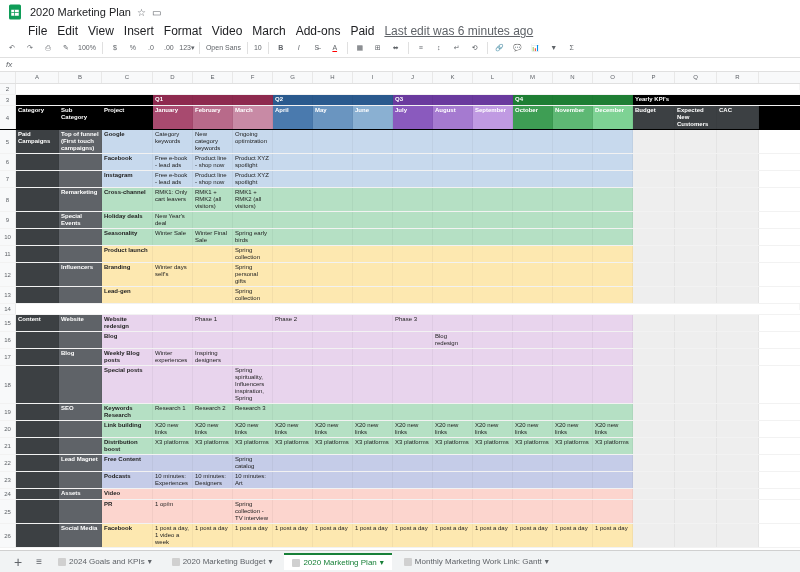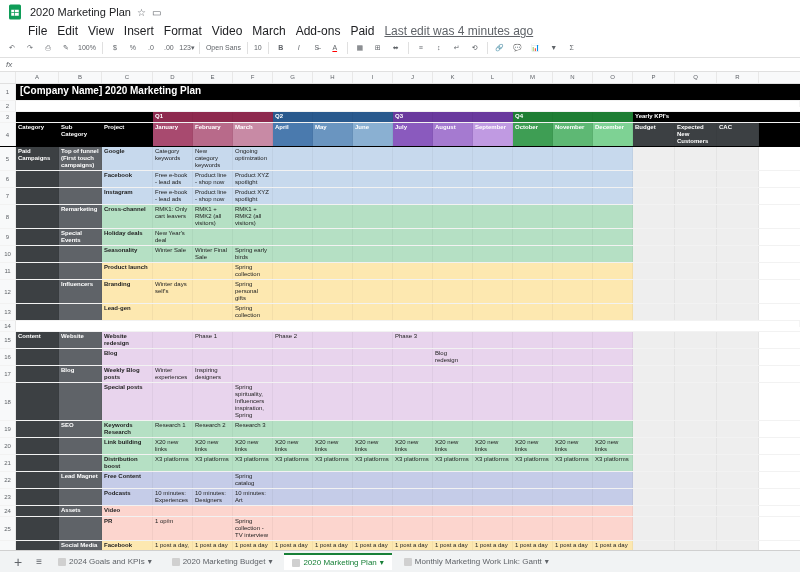--- a/index.html
+++ b/index.html
@@ -63,21 +63,21 @@
 <div class="menubar" id="menubar">
     <span>File</span>
     <span>Edit</span>
     <span>View</span>
     <span>Insert</span>
     <span>Format</span>
     <span>Video</span>
     <span>March</span>
     <span>Add-ons</span>
     <span>Paid</span>
-    <span class="lastedt">Last edit was 4 minutes ago</span>
+    <span class="lastedt">Last edit was 6 minutes ago</span>
   </div>
 
 <div class="toolbar">
   <span class="tbtn">↶</span>
   <span class="tbtn">↷</span>
   <span class="tbtn">⎙</span>
   <span class="tbtn">✎</span>
   <span class="zoom">100%</span>
   <span class="sep"></span>
   <span class="tbtn">$</span>
@@ -136,24 +136,20 @@
     <div class="cell c-m">M</div>
     <div class="cell c-m">N</div>
     <div class="cell c-m">O</div>
     <div class="cell c-y">P</div>
     <div class="cell c-y">Q</div>
     <div class="cell c-y">R</div>
   </div>
 
 <div class="sheet" id="sheet">
     <div class="row ">
-      <div class="rownum">1</div>
-      <div class="cell titleRow" style="flex: 1 1 0%;">[Company Name] 2020 Marketing Plan</div>
-    </div>
-    <div class="row ">
       <div class="rownum">2</div>
       <div class="cell " style="flex: 1 1 0%; height: 6px;"></div>
     </div>
     <div class="row qRow">
       <div class="rownum">3</div>
       <div class="cell c-cat" style="background: rgb(0, 0, 0);"></div>
       <div class="cell c-sub" style="background: rgb(0, 0, 0);"></div>
       <div class="cell c-proj" style="background: rgb(0, 0, 0);"></div>
       <div class="cell c-m" style="background: rgb(142, 42, 79);">Q1</div>
       <div class="cell c-m" style="background: rgb(142, 42, 79);"></div>

